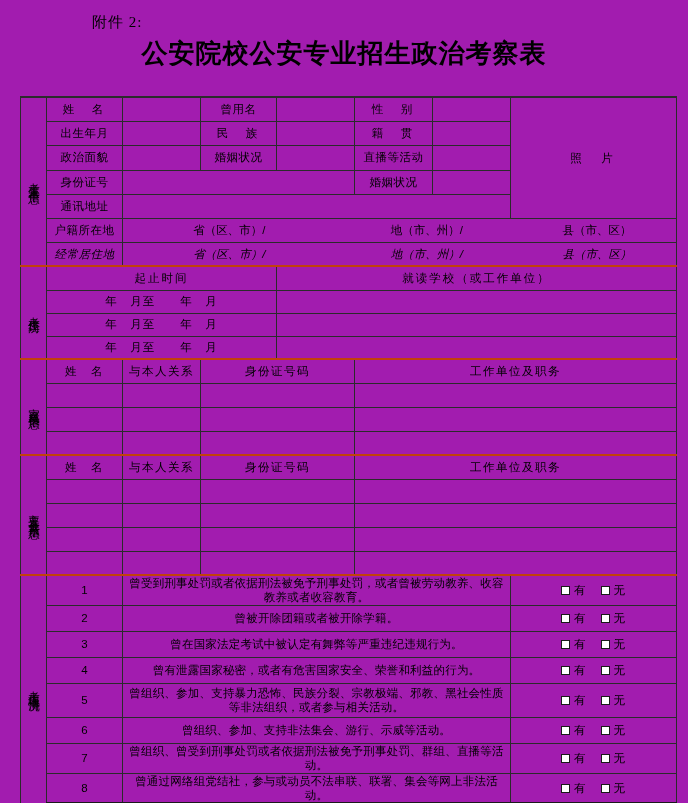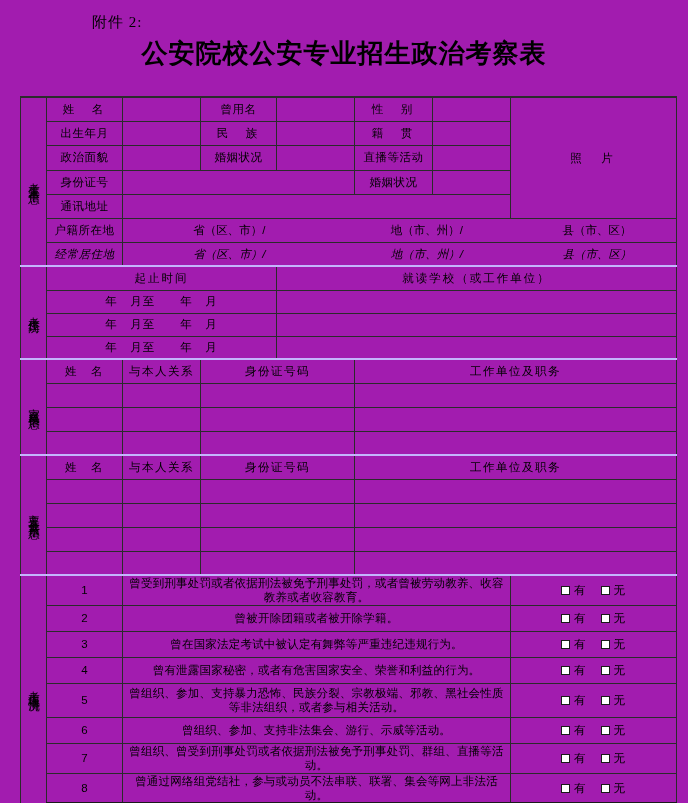--- a/index.html
+++ b/index.html
@@ -51,21 +51,21 @@
   .form-table td {
     border: 1px solid #2b2b2b;
     padding: 0 2px;
     text-align: center;
     vertical-align: middle;
     line-height: 1.25;
     font-size: 11.5px;
     background: transparent;
   }
   .outer-top td { border-top-width: 2px; }
-  .sec-div td { border-top: 2px solid #c4b5fd; }
+  .sec-div td { border-top: 2px solid #c2410c; }
   .bottom-edge td { border-bottom: 2px solid #1a1a1a; }
 
   
   .vlabel {
     width: 26px;
     border-right: 1px solid #2b2b2b;
     font-size: 12px;
     letter-spacing: 2px;
     padding: 4px 1px;
   }

